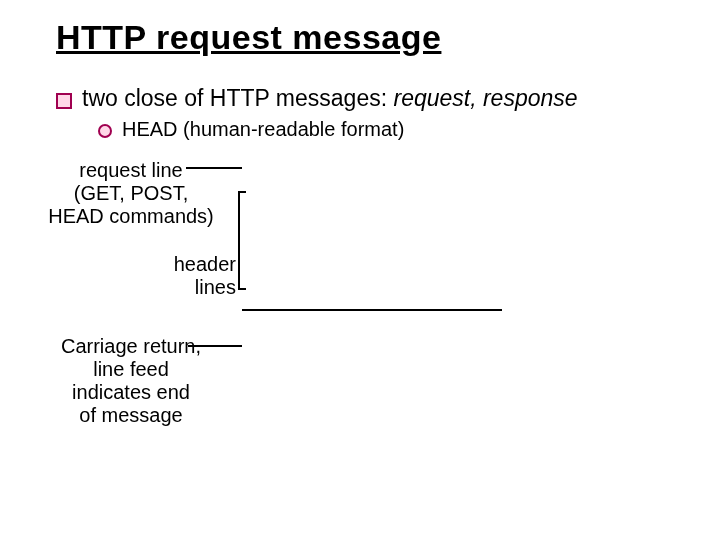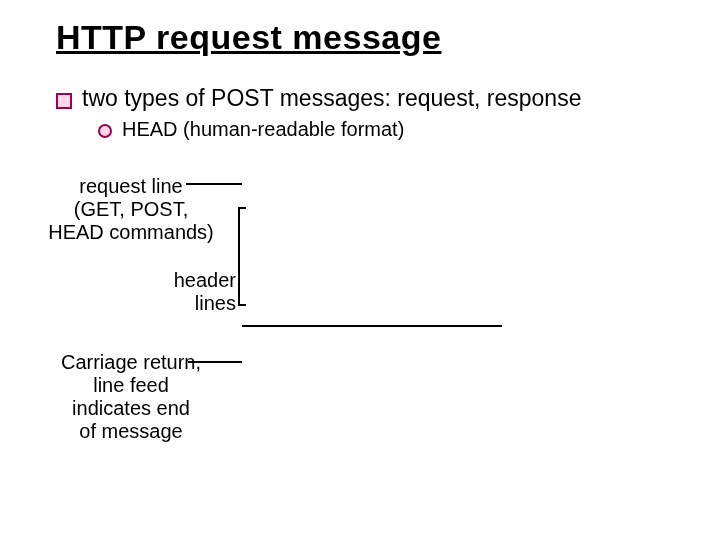--- a/index.html
+++ b/index.html
@@ -39,21 +39,21 @@
     display: inline-block;
     width: 12px;
     height: 12px;
     border: 2px solid #a00050;
     background: #ffd8e8;
     margin-right: 10px;
     position: relative;
     top: 3px;
     flex: 0 0 auto;
   }
-  .em { }
+  .em { font-style: italic; }
   .sub-row {
     display: flex;
     align-items: baseline;
     font-size: 20px;
     margin-left: 42px;
     margin-top: 6px;
   }
   .circ {
     display: inline-block;
     width: 10px;
@@ -62,21 +62,21 @@
     background: #ffd8e8;
     border-radius: 50%;
     margin-right: 10px;
     position: relative;
     top: 2px;
     flex: 0 0 auto;
   }
 
   .diagram {
     position: relative;
-    margin-top: 34px;
+    margin-top: 18px;
     height: 300px;
   }
   .label {
     position: absolute;
     font-size: 20px;
     text-align: center;
     line-height: 1.15;
   }
   .req-line-label { left: -10px; top: 0; width: 170px; }
   .header-lines-label { left: 108px; top: 94px; width: 72px; text-align: right; }
@@ -114,21 +114,21 @@
 <body>
 
 <div class="slide">
 
   <div class="title">HTTP request message</div>
 
   <div class="bullets">
     <div class="bullet-row">
       <span class="sq"></span>
       <span>
-        <span>two types of POST messages: </span><span class="em">request, response</span>
+        <span>two close of HTTP messages: </span><span class="em">request, response</span>
       </span>
     </div>
     <div class="sub-row">
       <span class="circ"></span>
       <span>HEAD (human-readable format)</span>
     </div>
   </div>
 
   <div class="diagram">
 

